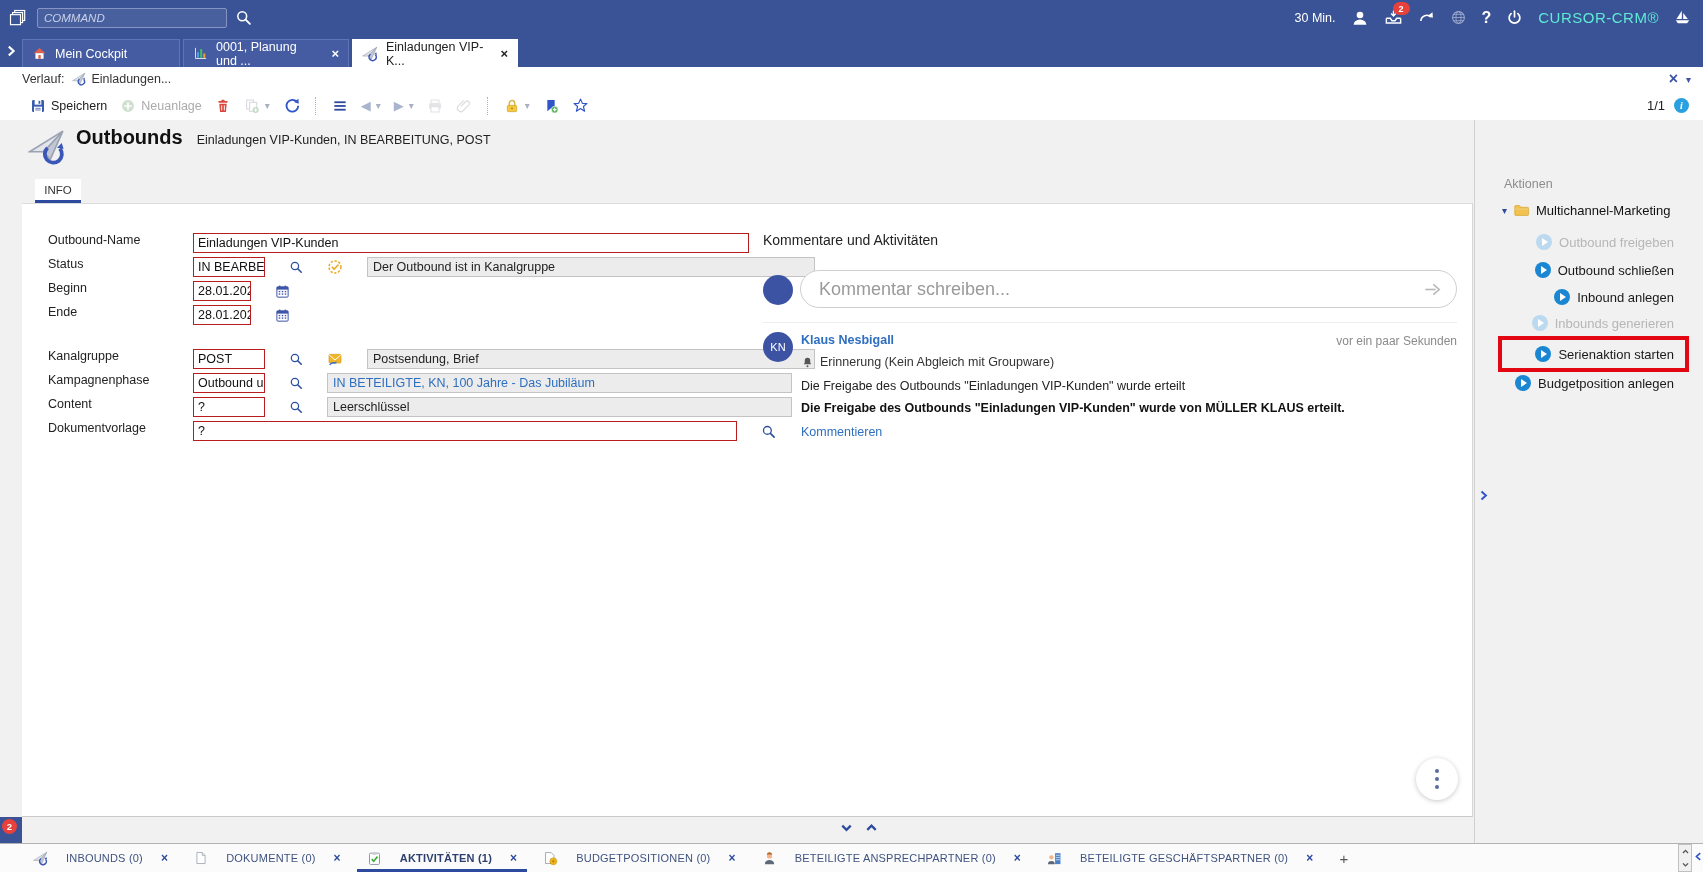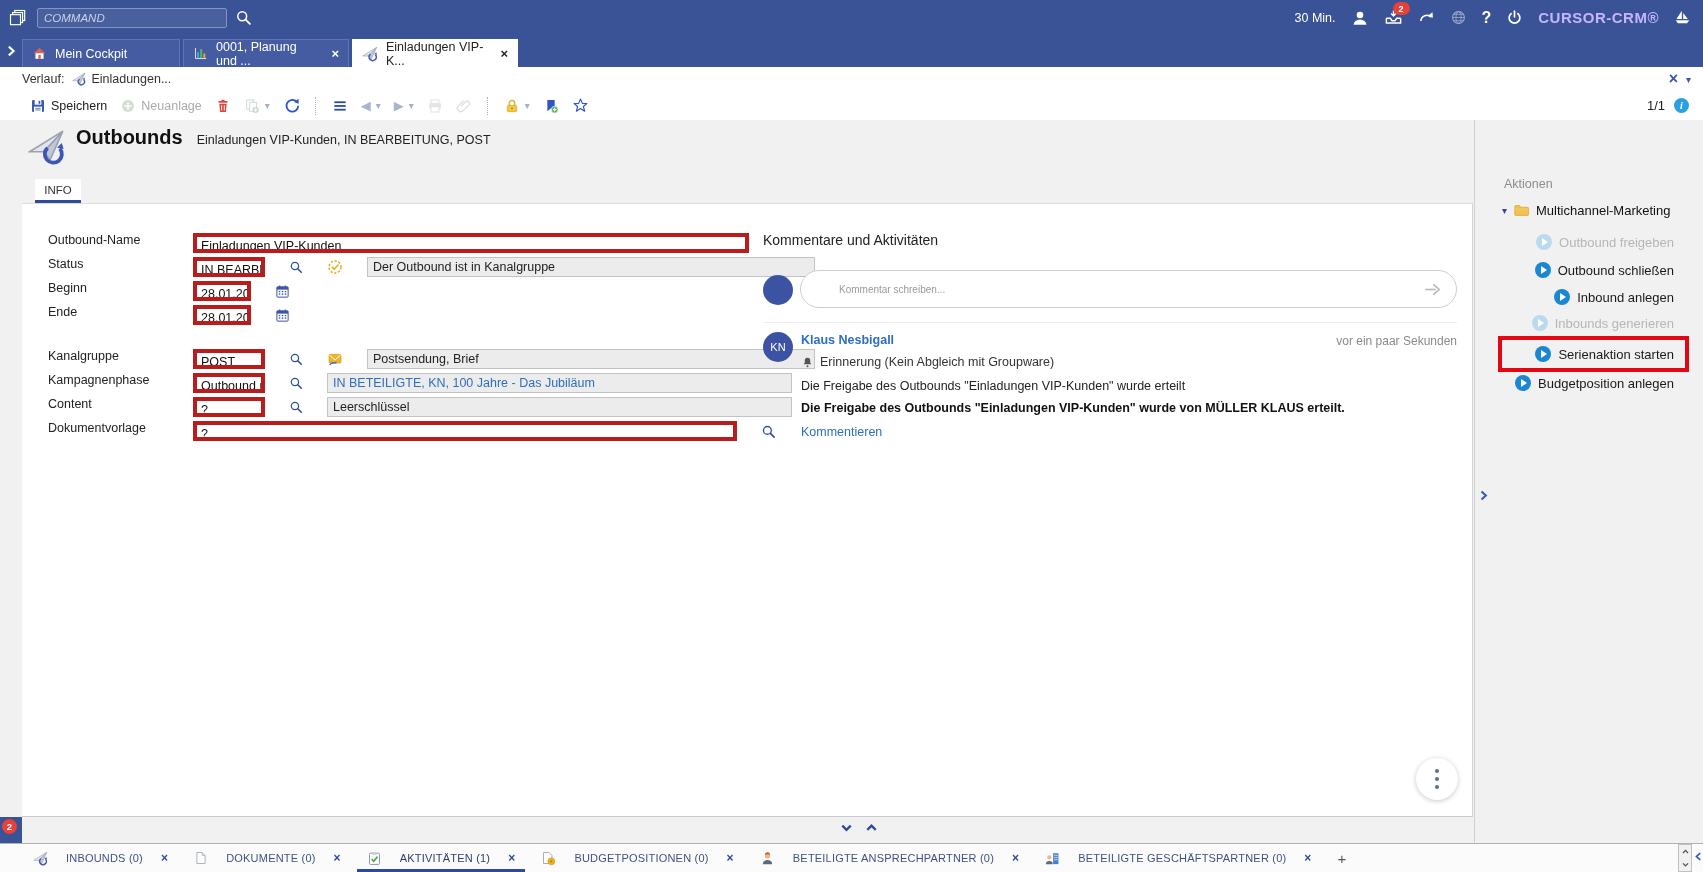--- a/index.html
+++ b/index.html
@@ -17,21 +17,21 @@
   .cube{margin-left:8px;}
   .tb-mag{margin-left:8px;}
   .tb-right{position:absolute;right:12px;top:0;height:35px;display:flex;align-items:center;gap:15px;}
   .timer{font-size:12.5px;color:#fff;}
   .tray-wrap{position:relative;}
   .badge{position:absolute;top:-6px;right:-7px;min-width:13px;height:13px;border-radius:7px;
          background:#e8403a;color:#fff;font-size:9px;font-weight:bold;font-style:normal;
          display:flex;align-items:center;justify-content:center;padding:0 2px;}
   .help{font-size:16px;font-weight:bold;color:#fff;}
   .dim{opacity:.5;}
-  .brand{font-size:15px;font-weight:bold;letter-spacing:.5px;color:#c4b5fd;}
+  .brand{font-size:15px;font-weight:normal;letter-spacing:.5px;color:#5eead4;}
 
   
   .tabstrip{position:absolute;left:0;top:35px;width:1703px;height:32px;background:#3a5396;}
   .strip-chev{position:absolute;left:4px;top:9px;color:#fff;}
   .tabs{position:absolute;left:22px;top:4px;display:flex;gap:3px;height:28px;}
   .tab{display:flex;align-items:center;gap:8px;padding:0 9px;background:#455ca2;
        border:1px solid #5f74b5;border-bottom:none;color:#fff;font-size:12.5px;box-sizing:border-box;}
   .tab .x{color:#fff;font-weight:bold;font-size:13px;margin-left:4px;}
   .tab.active{background:#fff;color:#222;border-color:#fff;}
   .tab.active .x{color:#222;}
@@ -74,37 +74,37 @@
   .infotab-underline{position:absolute;left:35px;top:200px;width:46px;height:4px;background:#2d4a9e;}
   .tabline{position:absolute;left:22px;top:203px;width:1451px;height:1px;background:#dcdcdc;}
 
   
   .panel{position:absolute;left:22px;top:204px;width:1451px;height:613px;background:#fff;
          border-right:1px solid #d5d5d5;border-bottom:1px solid #c9c9c9;box-sizing:border-box;}
 
   
   .frow{position:absolute;left:26px;display:flex;height:20px;gap:21px;}
   .flabel{width:124px;font-size:12.5px;color:#222;flex:none;}
-  .fbox{display:inline-block;height:20px;line-height:18px;border:4px solid #b91c1c;background:#fff;
+  .fbox{display:inline-block;height:20px;line-height:18px;border:1px solid #b91c1c;background:#fff;
         padding:0 4px;font-size:12.5px;color:#111;box-sizing:border-box;overflow:hidden;
         white-space:nowrap;flex:none;}
   .fdesc{display:inline-block;height:20px;line-height:18px;border:1px solid #c3c3c3;background:#ececec;
          padding:0 5px;font-size:12.5px;color:#222;box-sizing:border-box;overflow:hidden;
          white-space:nowrap;flex:none;margin-left:3px;}
   .fdesc.link{color:#2e6fc0;}
   .w-wide{width:556px;} .w-look{width:72px;} .w-date{width:58px;} .w-doc{width:544px;}
   .fic{margin-left:3px;flex:none;display:flex;align-items:center;}
   .cm-head{position:absolute;left:741px;top:28px;font-size:14px;color:#222;}
   .avatar{width:30px;height:30px;border-radius:50%;background:#3c53a4;color:#fff;font-size:11px;
           display:flex;align-items:center;justify-content:center;}
   .composer-avatar{position:absolute;left:741px;top:71px;}
   .composer{position:absolute;left:778px;top:66px;width:657px;height:38px;border:1px solid #cfcfcf;
             border-radius:19px;background:#fff;box-sizing:border-box;display:flex;align-items:center;}
-  .composer input{flex:1;border:none;outline:none;background:transparent;margin-left:36px;
-                  font-size:10px;color:#444;font-family:"Liberation Sans",sans-serif;}
+  .composer input{flex:1;border:none;outline:none;background:transparent;margin-left:16px;
+                  font-size:18px;color:#444;font-family:"Liberation Sans",sans-serif;}
   .composer input::placeholder{color:#9a9a9a;}
   .send{margin-right:14px;}
   .cm-sep{position:absolute;left:741px;top:118px;width:694px;height:1px;background:#ededed;}
   .cmt-avatar{position:absolute;left:741px;top:128px;}
   .cmt-name{position:absolute;left:779px;top:129px;font-size:12.5px;font-weight:bold;color:#2e6fc0;}
   .cmt-time{position:absolute;left:741px;top:130px;width:694px;text-align:right;font-size:12px;color:#8a8a8a;}
   .cmt-rem{position:absolute;left:779px;top:151px;display:flex;align-items:center;gap:6px;
            font-size:12.5px;color:#333;}
   .cmt-l1{position:absolute;left:779px;top:175px;font-size:12.5px;color:#222;}
   .cmt-l2{position:absolute;left:779px;top:197px;font-size:12.5px;color:#111;font-weight:bold;}
@@ -141,21 +141,21 @@
   .leftstrip{position:absolute;left:0;top:817px;width:22px;height:55px;background:#3a5396;}
   .strip-badge{position:absolute;left:2px;top:819px;width:15px;height:15px;border-radius:50%;
                background:#e8403a;color:#fff;font-size:9.5px;font-weight:bold;display:flex;
                align-items:center;justify-content:center;}
   .bottombar{position:absolute;left:0;top:843px;width:1703px;height:29px;background:#fbfbfb;
              border-top:1px solid #b2b2b2;box-sizing:border-box;display:flex;align-items:center;}
   .btabs{display:flex;align-items:center;gap:26px;margin-left:33px;}
   .btab{display:flex;align-items:center;gap:18px;font-size:11px;color:#3f5380;letter-spacing:.2px;
         height:28px;position:relative;}
   .btab .x{color:#2d4a9e;font-weight:bold;font-size:12px;}
-  .btab.active{color:#2c3f6e;}
+  .btab.active{color:#2c3f6e;font-weight:bold;}
   .btab.active::after{content:"";position:absolute;left:-10px;right:-10px;bottom:0;height:3px;
                       background:#2d4a9e;}
   .btab-add{font-size:15px;color:#555;}
 
   
   .scrollbox{position:absolute;left:1678px;top:844px;width:14px;height:28px;border:1px solid #c0c0c0;
              background:#f1f1f1;box-sizing:border-box;display:flex;flex-direction:column;}
   .scrollbox span{flex:1;display:flex;align-items:center;justify-content:center;color:#555;}
   .collapse-chev{position:absolute;left:1693px;top:851px;color:#2e56c8;}
 </style>

